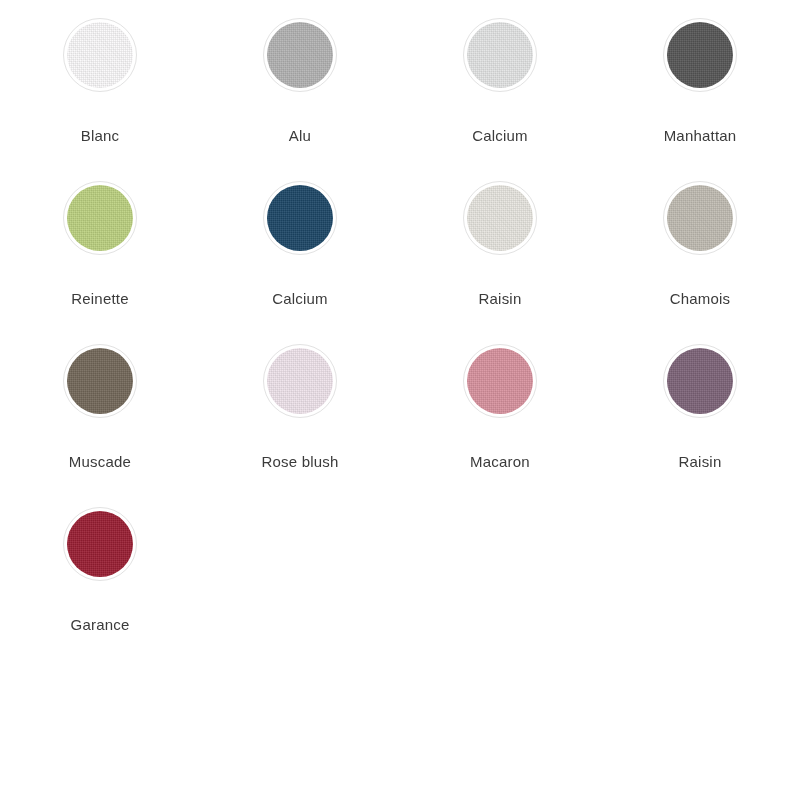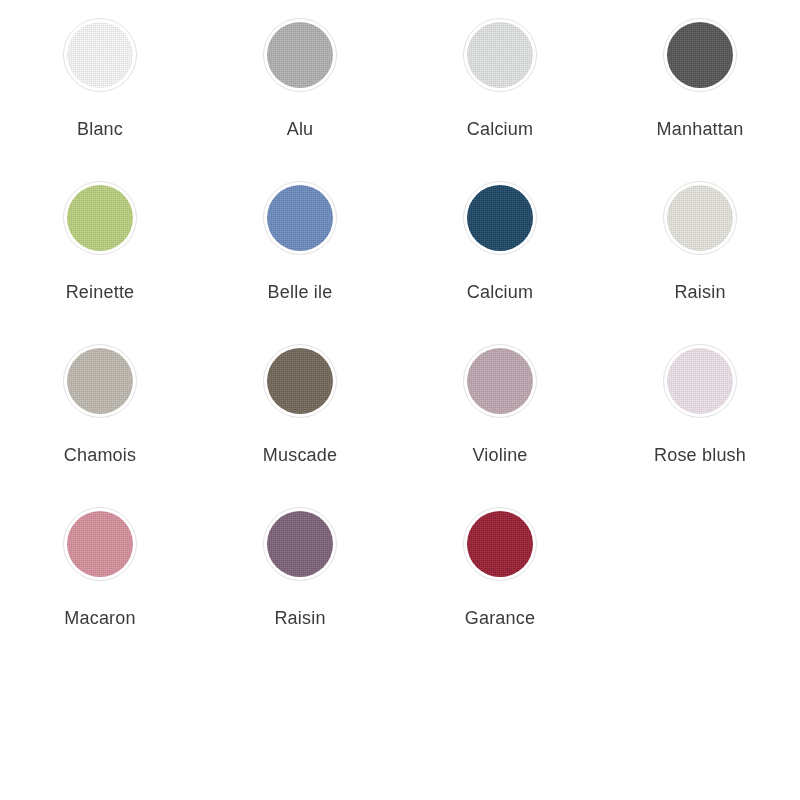--- a/index.html
+++ b/index.html
@@ -64,22 +64,22 @@
       repeating-linear-gradient(90deg,
         rgba(0,0,0,0.05) 0px, rgba(0,0,0,0.05) 1px,
         rgba(255,255,255,0.05) 1px, rgba(255,255,255,0.05) 2px),
       repeating-linear-gradient(45deg,
         rgba(0,0,0,0.018) 0px, rgba(0,0,0,0.018) 1px,
         rgba(255,255,255,0.0) 1px, rgba(255,255,255,0.0) 3px);
     pointer-events: none;
   }
 
   .swatch-label {
-    margin-top: 28px;
-    font-size: 18px;
+    margin-top: 36px;
+    font-size: 15px;
     font-weight: 400;
     color: #3b3b3b;
     letter-spacing: 0.2px;
     text-align: center;
     line-height: 1;
     white-space: nowrap;
   }
 </style>
 </head>
 <body style="background: rgb(255, 255, 255);">
@@ -110,26 +110,20 @@
       <div class="swatch-label">Manhattan</div>
     </div>
     <div class="swatch-cell">
       <div class="swatch-ring">
         <div class="swatch-disc" style="background-color: rgb(189, 210, 129);"></div>
       </div>
       <div class="swatch-label">Reinette</div>
     </div>
     <div class="swatch-cell">
       <div class="swatch-ring">
-        <div class="swatch-disc" style="background-color: rgb(110, 141, 192);"></div>
-      </div>
-      <div class="swatch-label">Belle ile</div>
-    </div>
-    <div class="swatch-cell">
-      <div class="swatch-ring">
         <div class="swatch-disc" style="background-color: rgb(29, 72, 104);"></div>
       </div>
       <div class="swatch-label">Calcium</div>
     </div>
     <div class="swatch-cell">
       <div class="swatch-ring">
         <div class="swatch-disc" style="background-color: rgb(232, 230, 224);"></div>
       </div>
       <div class="swatch-label">Raisin</div>
     </div>
@@ -137,26 +131,20 @@
       <div class="swatch-ring">
         <div class="swatch-disc" style="background-color: rgb(193, 189, 179);"></div>
       </div>
       <div class="swatch-label">Chamois</div>
     </div>
     <div class="swatch-cell">
       <div class="swatch-ring">
         <div class="swatch-disc" style="background-color: rgb(116, 105, 90);"></div>
       </div>
       <div class="swatch-label">Muscade</div>
-    </div>
-    <div class="swatch-cell">
-      <div class="swatch-ring">
-        <div class="swatch-disc" style="background-color: rgb(193, 170, 180);"></div>
-      </div>
-      <div class="swatch-label">Violine</div>
     </div>
     <div class="swatch-cell">
       <div class="swatch-ring">
         <div class="swatch-disc" style="background-color: rgb(240, 228, 236);"></div>
       </div>
       <div class="swatch-label">Rose blush</div>
     </div>
     <div class="swatch-cell">
       <div class="swatch-ring">
         <div class="swatch-disc" style="background-color: rgb(217, 147, 159);"></div>

